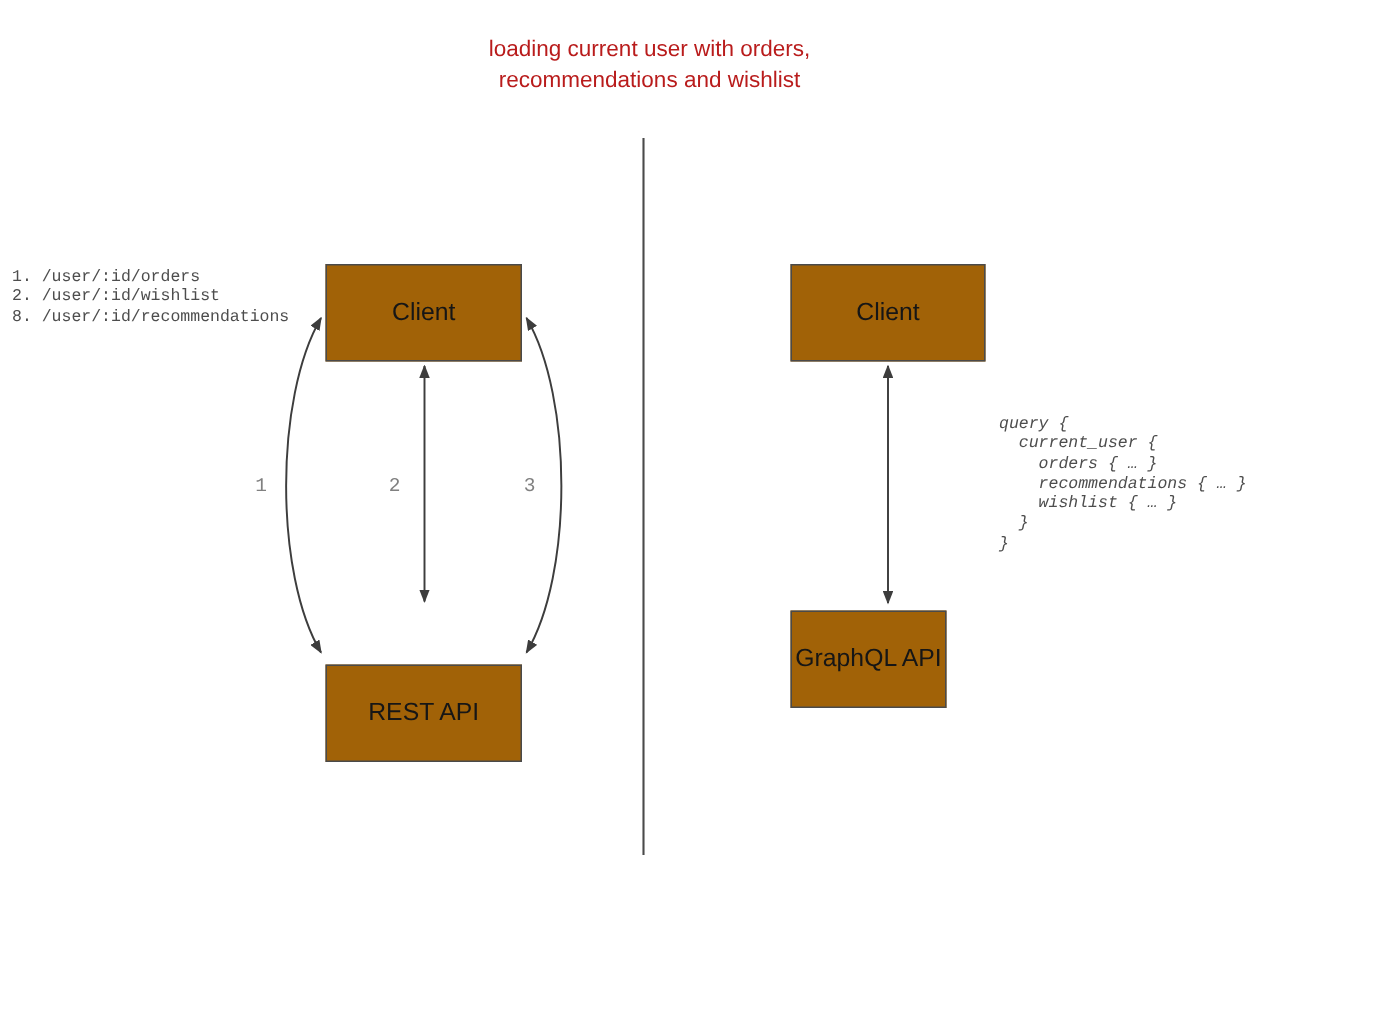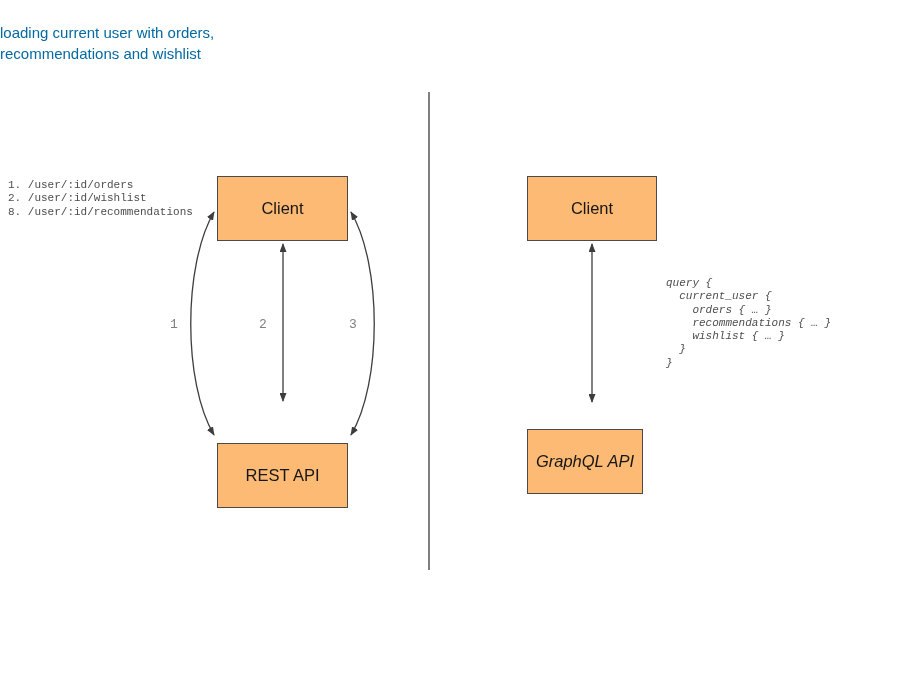--- a/index.html
+++ b/index.html
@@ -9,45 +9,46 @@
     height: 689px;
     background: #ffffff;
     font-family: "Liberation Sans", sans-serif;
     overflow: hidden;
   }
   .title {
     position: absolute;
     left: 0;
     top: 22px;
     width: 866px;
+    text-align: center;
     font-size: 15px;
     line-height: 21px;
-    color: #0369a1;
+    color: #b91c1c;
     white-space: pre-line;
   }
   .layer {
     position: absolute;
     left: 0;
     top: 0;
   }
   .node {
     position: absolute;
-    background: #fdba74;
+    background: #a16207;
     border: 1px solid #4a4a4a;
     display: flex;
     align-items: center;
     justify-content: center;
     font-size: 16.5px;
     color: #161616;
     box-sizing: border-box;
   }
   .node-client-left  { left: 217px; top: 176px; width: 131px; height: 65px; }
   .node-rest-api     { left: 217px; top: 407px; width: 131px; height: 65px; margin-top: 36px; }
   .node-client-right { left: 527px; top: 176px; width: 130px; height: 65px; }
-  .node-graphql-api  { left: 527px; top: 429px; width: 116px; height: 65px; font-style: italic; }
+  .node-graphql-api  { left: 527px; top: 407px; width: 104px; height: 65px; }
   .mono {
     position: absolute;
     margin: 0;
     font-family: "Liberation Mono", "DejaVu Sans Mono", monospace;
     font-size: 11px;
     line-height: 13.3px;
     color: #4d4d4d;
     white-space: pre;
   }
   .endpoints { left: 8px;   top: 179px; }

